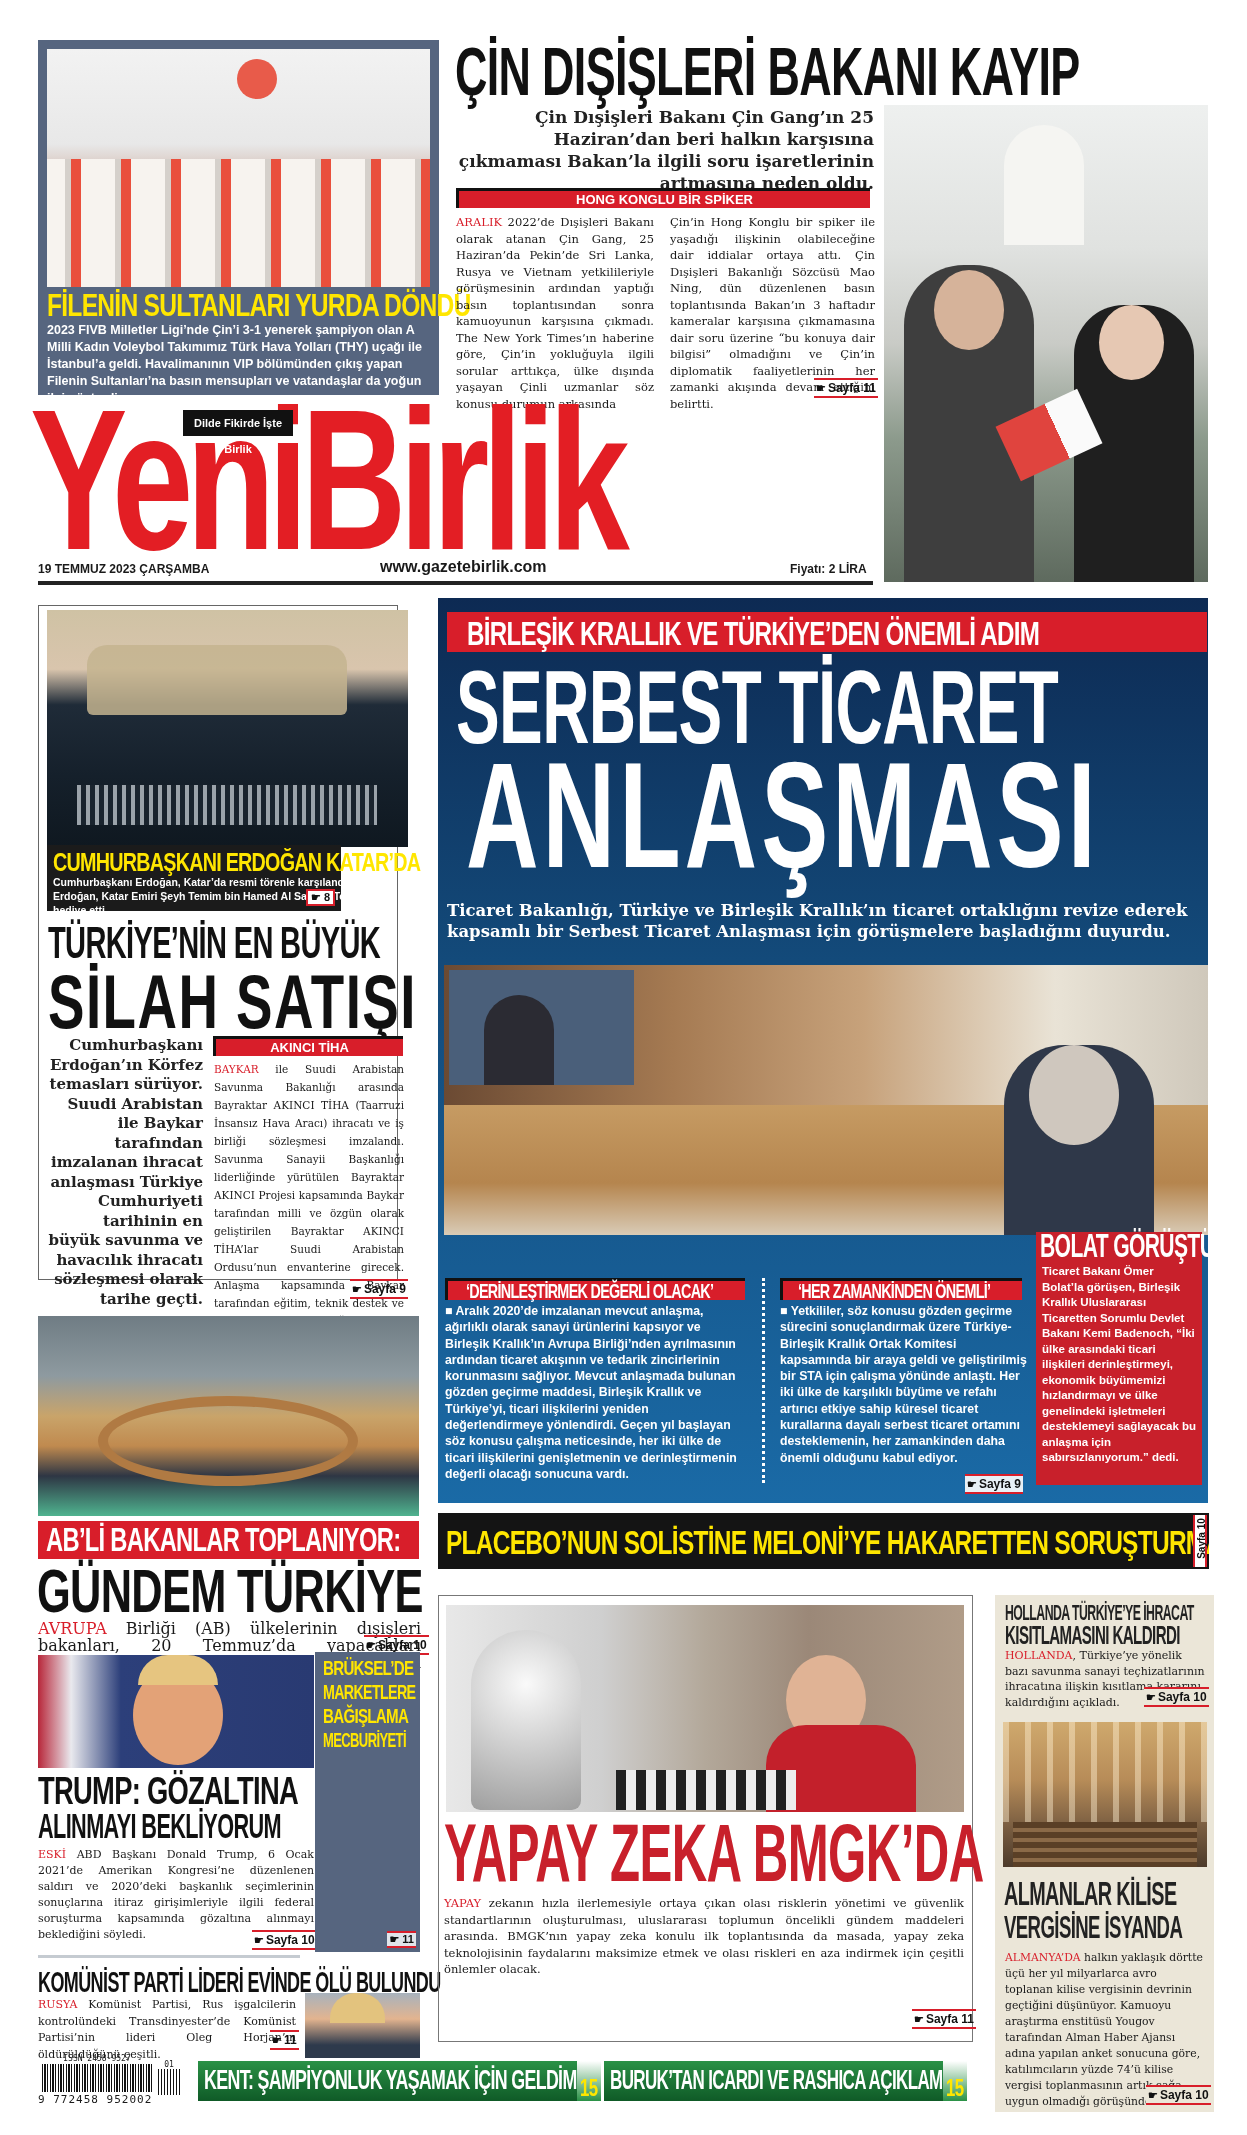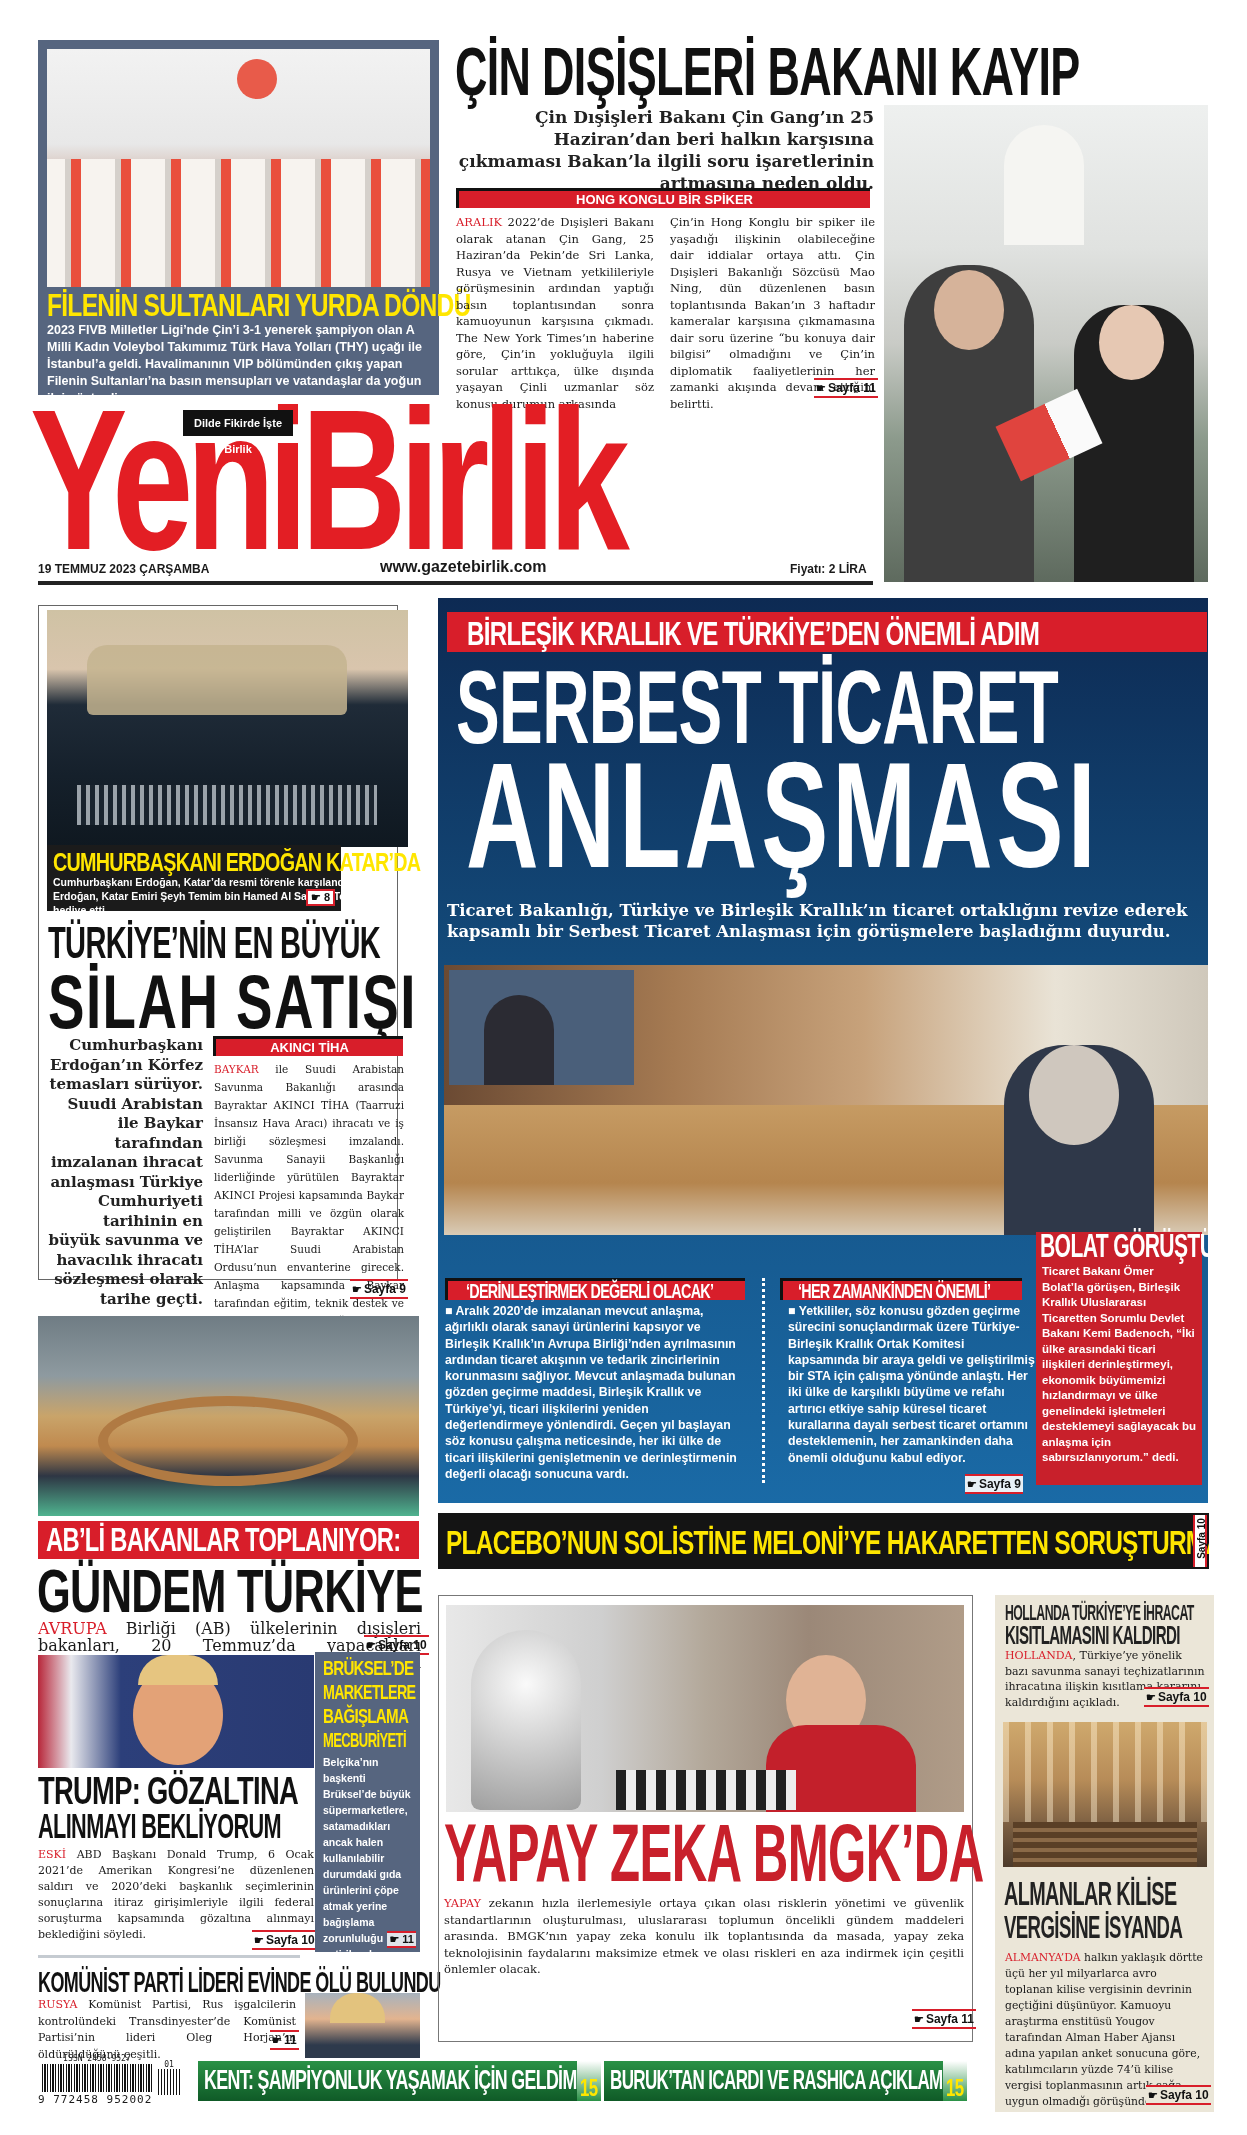--- a/index.html
+++ b/index.html
@@ -97,21 +97,21 @@
 <div class="abs" style="left:445px;top:1278px;width:300px;height:22px;background:#d81e2a;border-top:3px solid #111;border-left:3px solid #111;">
   <div class="cond" style="position:absolute;left:18px;top:-1px;font-size:20px;color:#fff;white-space:nowrap;transform:scaleX(.72);">‘DERİNLEŞTİRMEK DEĞERLİ OLACAK’</div>
 </div>
 <div class="abs sans" style="left:445px;top:1303px;width:302px;font-size:12.3px;line-height:16.3px;font-weight:bold;color:#fff;">
   <span>■ </span><span>Aralık 2020’de imzalanan mevcut anlaşma, ağırlıklı olarak sanayi ürünlerini kapsıyor ve Birleşik Krallık’ın Avrupa Birliği’nden ayrılmasının ardından ticaret akışının ve tedarik zincirlerinin korunmasını sağlıyor. Mevcut anlaşmada bulunan gözden geçirme maddesi, Birleşik Krallık ve Türkiye’yi, ticari ilişkilerini yeniden değerlendirmeye yönlendirdi. Geçen yıl başlayan söz konusu çalışma neticesinde, her iki ülke de ticari ilişkilerini genişletmenin ve derinleştirmenin değerli olacağı sonucuna vardı.</span>
 </div>
 <div class="abs" style="left:762px;top:1278px;width:0;height:205px;border-left:3px dotted #fff;"></div>
 <div class="abs" style="left:780px;top:1278px;width:242px;height:22px;background:#d81e2a;border-top:3px solid #111;border-left:3px solid #111;">
   <div class="cond" style="position:absolute;left:15px;top:-1px;font-size:20px;color:#fff;white-space:nowrap;transform:scaleX(.72);">‘HER ZAMANKİNDEN ÖNEMLİ’</div>
 </div>
-<div class="abs sans" style="left:780px;top:1303px;width:248px;font-size:12.3px;line-height:16.3px;font-weight:bold;color:#fff;margin-left:8px;">
+<div class="abs sans" style="left:780px;top:1303px;width:248px;font-size:12.3px;line-height:16.3px;font-weight:bold;color:#fff;">
   <span>■ </span><span>Yetkililer, söz konusu gözden geçirme sürecini sonuçlandırmak üzere Türkiye-Birleşik Krallık Ortak Komitesi kapsamında bir araya geldi ve geliştirilmiş bir STA için çalışma yönünde anlaştı. Her iki ülke de karşılıklı büyüme ve refahı artırıcı etkiye sahip küresel ticaret kurallarına dayalı serbest ticaret ortamını desteklemenin, her zamankinden daha önemli olduğunu kabul ediyor.</span>
 </div>
 <div class="abs" style="left:965px;top:1474px;background:#e8f0f6;"><span class="ref"><span class="hand">☛</span><span>Sayfa 9</span></span></div>
 
 <div class="photo" style="left:38px;top:1316px;width:381px;height:200px;background:linear-gradient(180deg,#6f7c84 0%,#8e9aa0 30%,#c9a46a 50%,#c08a4f 65%,#2e3644 80%,#4fb38f 100%);">
   <div style="position:absolute;left:60px;top:80px;width:260px;height:90px;border-radius:50%;border:10px solid #b07a43"></div>
 </div>
 <div class="abs" style="left:38px;top:1521px;width:381px;height:38px;background:#d81e2a;overflow:hidden;">
   <div class="cond" style="position:absolute;left:8px;top:0;font-size:33px;color:#fff;white-space:nowrap;transform:scaleX(.72);">AB’Lİ BAKANLAR TOPLANIYOR:</div>
 </div>
@@ -138,21 +138,20 @@
   <span class="lead">ESKİ</span><span> ABD Başkanı Donald Trump, 6 Ocak 2021’de Amerikan Kongresi’ne düzenlenen saldırı ve 2020’deki başkanlık seçimlerinin sonuçlarına itiraz girişimleriyle ilgili federal soruşturma kapsamında gözaltına alınmayı beklediğini söyledi.</span>
 </div>
 <div class="abs" style="left:252px;top:1930px;"><span class="ref"><span class="hand">☛</span><span>Sayfa 10</span></span></div>
 <div class="abs" style="left:38px;top:1955px;width:262px;height:3px;background:#c5cbd1;"></div>
 
 <div class="abs" style="left:315px;top:1652px;width:105px;height:300px;background:#56657f;padding:4px 8px;">
   <div class="cond" style="font-size:21px;color:#ffe600;white-space:nowrap;transform:scaleX(.72);line-height:24px;">BRÜKSEL’DE</div>
   <div class="cond" style="font-size:21px;color:#ffe600;white-space:nowrap;transform:scaleX(.68);line-height:24px;">MARKETLERE</div>
   <div class="cond" style="font-size:21px;color:#ffe600;white-space:nowrap;transform:scaleX(.72);line-height:24px;">BAĞIŞLAMA</div>
   <div class="cond" style="font-size:21px;color:#ffe600;white-space:nowrap;transform:scaleX(.62);line-height:24px;">MECBURİYETİ</div>
-  <div class="sans" style="font-size:10.5px;line-height:16px;font-weight:bold;color:#fff;margin-top:2px;">Belçika’nın başkenti Brüksel’de büyük süpermarketlere, satamadıkları ancak halen kullanılabilir durumdaki gıda ürünlerini çöpe atmak yerine bağışlama zorunluluğu getirilecek.</div>
   <div style="position:absolute;right:4px;bottom:4px;background:#e0e5ea;border-top:2px solid #d81e2a;border-bottom:2px solid #d81e2a;font-family:'Liberation Sans',sans-serif;font-weight:bold;font-size:11px;padding:0 2px;color:#111;"><span>☛ </span><span>11</span></div>
 </div>
 
 <div class="abs cond" style="left:38px;top:1965px;font-size:30px;color:#111;white-space:nowrap;transform:scaleX(.6);">KOMÜNİST PARTİ LİDERİ EVİNDE ÖLÜ BULUNDU</div>
 <div class="abs body-serif" style="left:38px;top:1997px;width:258px;font-size:11px;line-height:16.5px;">
   <span class="lead">RUSYA</span><span> Komünist Partisi, Rus işgalcilerin kontrolündeki Transdinyester’de Komünist Partisi’nin lideri Oleg Horjan’ın öldürüldüğünü çeşitli.</span>
 </div>
 <div class="abs" style="left:270px;top:2030px;"><span class="ref"><span class="hand">☛</span><span>11</span></span></div>
 <div class="photo" style="left:305px;top:1993px;width:115px;height:65px;background:linear-gradient(180deg,#a7b2bd 0%,#e3b48f 40%,#2e3a4c 80%);">
   <div style="position:absolute;left:25px;top:0;width:55px;height:30px;border-radius:25px 25px 0 0;background:#e3c37e"></div>

